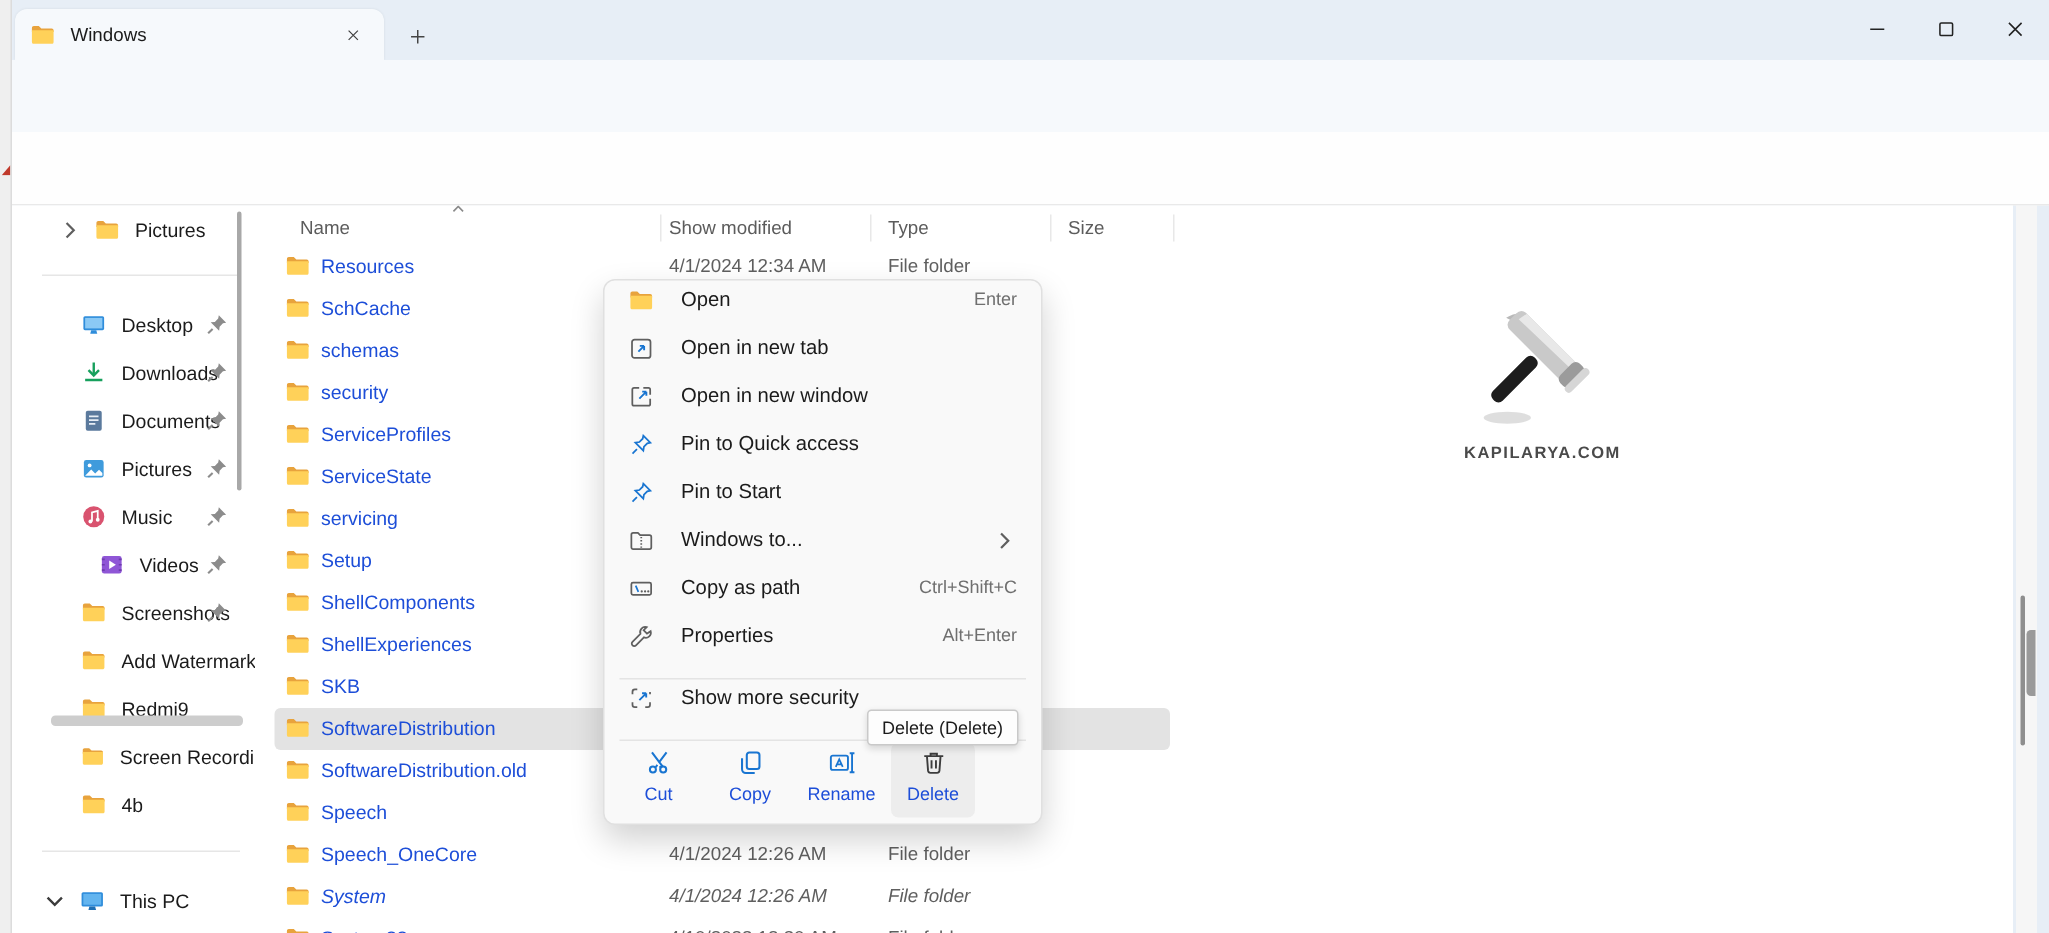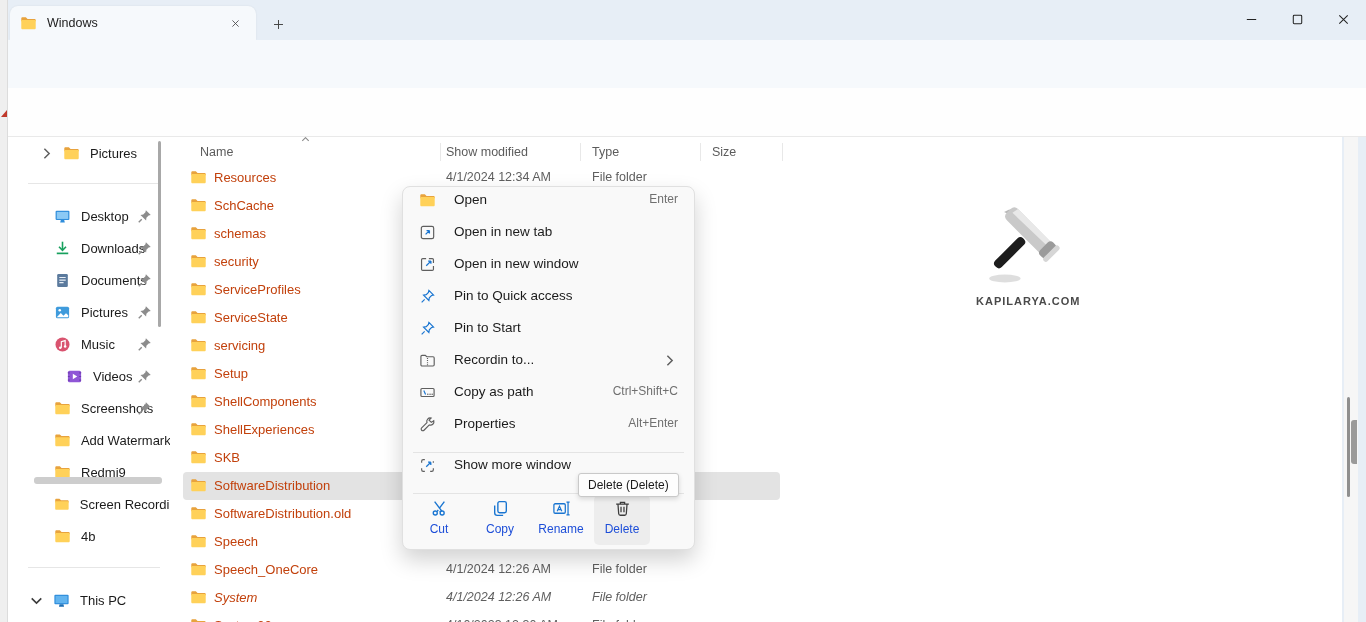--- a/index.html
+++ b/index.html
@@ -63,21 +63,21 @@
   .side-hscroll { position:absolute; left:34px; top:477px; width:128px; height:7px; background:#cdcdcd; border-radius:3px; }
 
   
   .main { position:absolute; left:176px; top:137px; width:1166px; height:485px; background:#fff; overflow:hidden; }
   .hdr-caret { position:absolute; left:124px; top:-3px; width:11px; height:11px; }
   .hdr { position:absolute; top:3px; height:24px; font-size:12.5px; color:#5c5c5c; display:flex; align-items:center; }
   .hdr-sep { position:absolute; top:6px; width:1px; height:18px; background:#e8e8e8; }
   .row { position:absolute; left:7px; width:597px; height:28px; border-radius:4px; }
   .row.selected { background:var(--selection); }
   .row .icn { position:absolute; left:7px; top:5px; width:17px; height:17px; }
-  .cell-name { position:absolute; left:31px; top:6px; font-size:13px; color:#c2410c; white-space:nowrap; }
+  .cell-name { position:absolute; left:31px; top:6px; font-size:13px; color:#1d4ed8; white-space:nowrap; }
   .cell-date { position:absolute; left:263px; top:6px; font-size:12.5px; color:#5f5f5f; white-space:nowrap; }
   .cell-type { position:absolute; left:409px; top:6px; font-size:12.5px; color:#5f5f5f; white-space:nowrap; }
 
   
   .watermark { position:absolute; left:800px; top:68px; width:140px; text-align:left; }
   .watermark svg { width:84px; height:84px; }
   .wm-text { font-size:11px; font-weight:bold; letter-spacing:1px; color:#4a4a4a; margin-top:2px; }
 
   
   .ctx { position:absolute; left:402px; top:186px; width:293px; height:364px; background:#f9f9f9; border:1px solid #e0e0e0; border-radius:8px; box-shadow:0 10px 22px rgba(0,0,0,.18); padding-top:5px; z-index:20; }
@@ -769,21 +769,21 @@
           </span>
           <span class="mi-label">Pin to Start</span>
         </div>
         <div class="menu-item">
           <span class="icn ">
             <svg viewBox="0 0 16 16" fill="none" stroke="#5f5f5f" stroke-width="1.1">
               <path d="M1.8 4.2c0-.6.5-1.1 1.1-1.1h3l1.4 1.4h5.9c.6 0 1.1.5 1.1 1.1v6.5c0 .6-.5 1.1-1.1 1.1H2.9c-.6 0-1.1-.5-1.1-1.1z"></path>
               <path d="M8 5.6v.9M8 7.6v.9M8 9.6v.9M8 11.6v.8"></path>
             </svg>
           </span>
-          <span class="mi-label">Recordin to...</span>
+          <span class="mi-label">Windows to...</span>
           <span class="icn mi-sub">
             <svg viewBox="0 0 16 16" fill="none" stroke="#5f5f5f" stroke-width="1.4">
               <path d="M6 3.5L10.5 8 6 12.5"></path>
             </svg>
           </span>
         </div>
         <div class="menu-item">
           <span class="icn ">
             <svg viewBox="0 0 16 16" fill="none">
               <rect x="1.8" y="4.2" width="12.4" height="7.6" rx="1" stroke="#5f5f5f" stroke-width="1.1"></rect>
@@ -807,21 +807,21 @@
         </div>
       </div>
     <div class="ctx-div"></div>
     <div class="menu-item">
       <span class="icn">
           <svg viewBox="0 0 16 16" fill="none">
             <path d="M5.5 2.5H4A1.5 1.5 0 0 0 2.5 4v1.5M2.5 10.5V12A1.5 1.5 0 0 0 4 13.5h1.5M10.5 13.5H12a1.5 1.5 0 0 0 1.5-1.5v-1.5M13.5 5.5V4" stroke="#5f5f5f" stroke-width="1.1"></path>
             <path d="M6.8 9.2l4.3-4.3M11.1 4.9H8.5M11.1 4.9v2.6" stroke="#1975d1" stroke-width="1.2"></path>
           </svg>
         </span>
-      <span class="mi-label">Show more window</span>
+      <span class="mi-label">Show more security</span>
     </div>
     <div class="ctx-div"></div>
     <div class="ctx-actions" id="ctx-actions">
         <div class="action-btn">
           <span class="icn ">
             <svg viewBox="0 0 18 18" fill="none" stroke="#1975d1" stroke-width="1.3">
               <path d="M4.4 2.5l6.8 9M13.6 2.5l-5 6.6"></path>
               <circle cx="5" cy="13.3" r="1.9"></circle>
               <circle cx="11.5" cy="13.3" r="1.9"></circle>
               <path d="M6.6 12l1.2-1.6M9.9 12l-.6-.8"></path>

